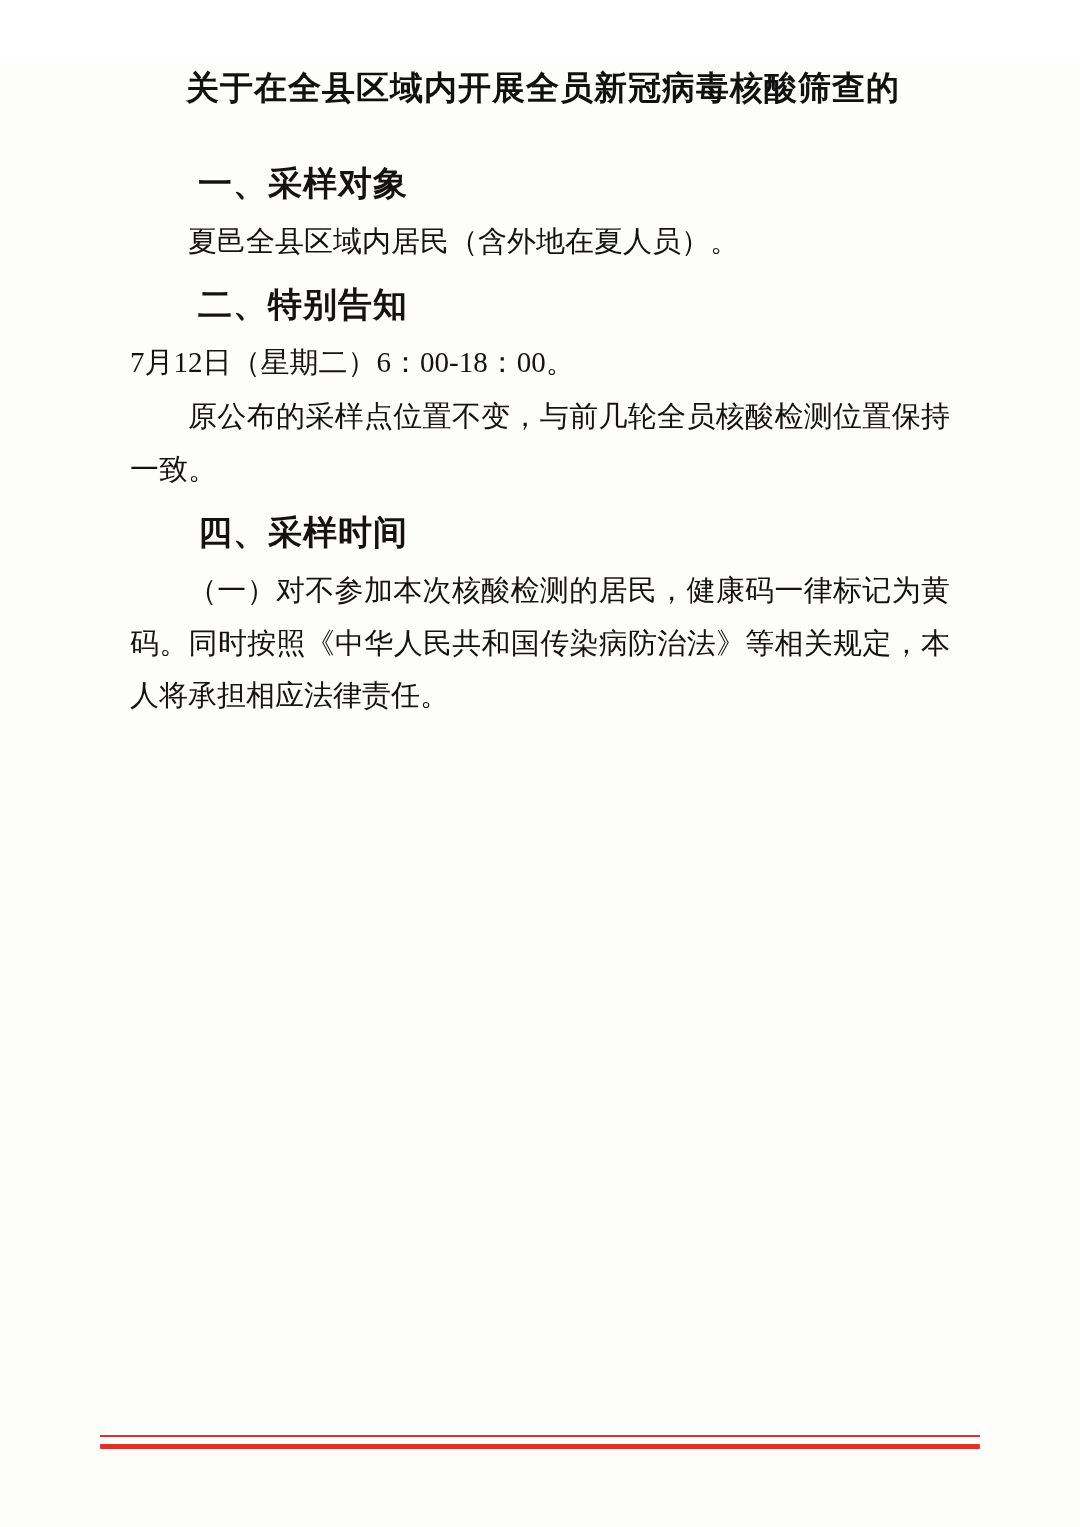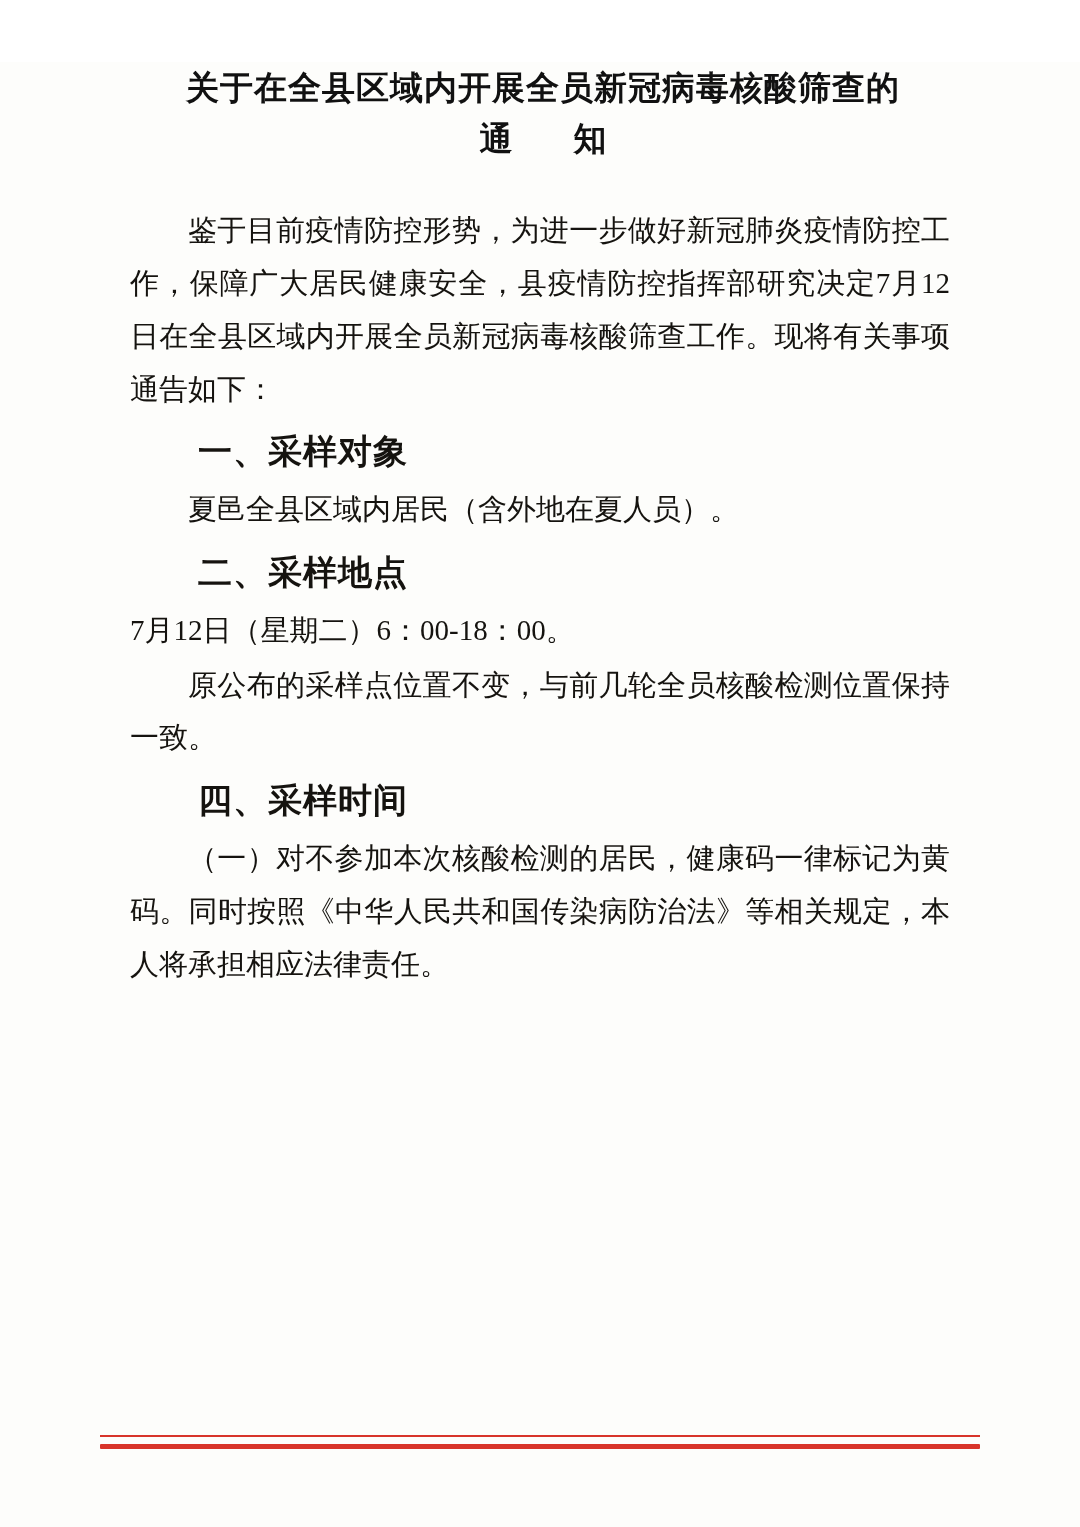--- a/index.html
+++ b/index.html
@@ -148,31 +148,29 @@
   }
 </style>
 </head>
 <body>
 
 <div id="document-page">
 
 
   <div class="doc-title-block">
     <div class="doc-title-line">关于在全县区域内开展全员新冠病毒核酸筛查的</div>
-    <div class="doc-title-line second">通　知</div>
   </div>
 
   <div class="doc-body">
 
-    <p class="para">鉴于目前疫情防控形势，为进一步做好新冠肺炎疫情防控工作，保障广大居民健康安全，县疫情防控指挥部研究决定7月12日在全县区域内开展全员新冠病毒核酸筛查工作。现将有关事项通告如下：</p>
 
     <div class="section-heading">一、采样对象</div>
     <p class="para">夏邑全县区域内居民（含外地在夏人员）。</p>
 
-    <div class="section-heading">二、采样地点</div>
+    <div class="section-heading">二、特别告知</div>
     <p class="para no-indent">7月12日（星期二）6：00-18：00。</p>
 
     <p class="para">原公布的采样点位置不变，与前几轮全员核酸检测位置保持一致。</p>
 
     <div class="section-heading">四、采样时间</div>
     <p class="para">（一）对不参加本次核酸检测的居民，健康码一律标记为黄码。同时按照《中华人民共和国传染病防治法》等相关规定，本人将承担相应法律责任。</p>
   </div>
 
   <div class="footer-rules">
     <div class="rule-thin"></div>

